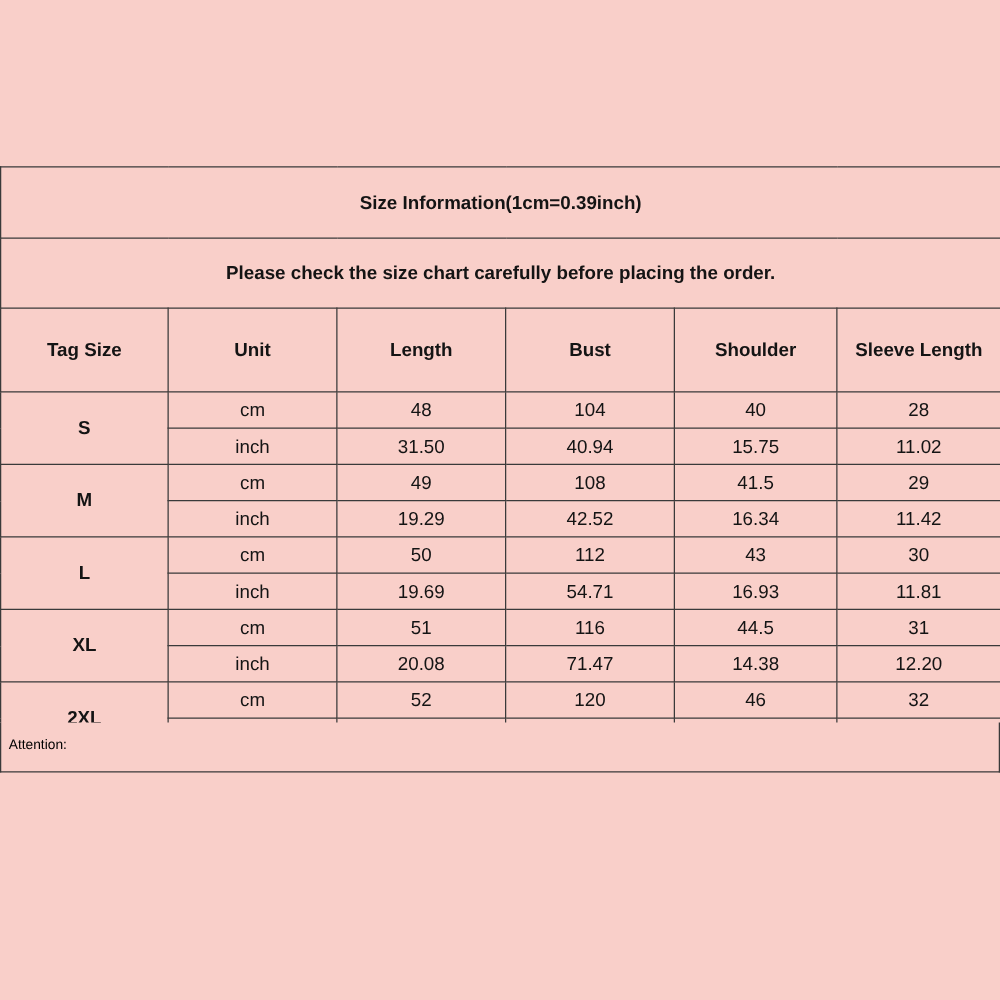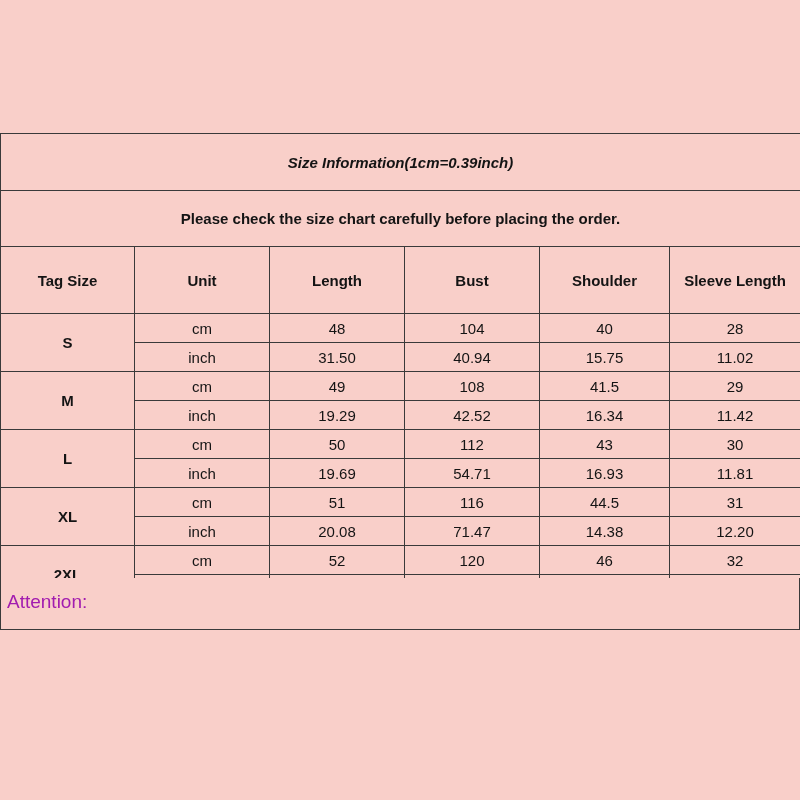--- a/index.html
+++ b/index.html
@@ -41,21 +41,20 @@
     padding: 0;
   }
   .title-row td {
     height: 56px;
     font-weight: bold;
     font-size: 16px;
     border-left: 1px solid #3a3a3a;
     border-right: 1px solid #3a3a3a;
     border-top: 1px solid #3a3a3a;
     border-bottom: 1px solid #3a3a3a;
-    font-style: italic;
   }
   .subtitle-row td {
     height: 55px;
     font-size: 15.5px;
     font-weight: bold;
     margin-top: 14px;
   }
   .header-row th {
     height: 66px;
     font-weight: bold;
@@ -71,23 +70,23 @@
   }
   .attention {
     position: absolute;
     left: 0px;
     top: 578px;
     width: 800px;
     box-sizing: border-box;
     border: 1px solid #3a3a3a;
     border-top: none;
     padding: 10px 6px 12px 6px;
-    font-size: 19px;
+    font-size: 11px;
     line-height: 1.5;
-    color: #a21caf;
+    color: #000000;
     background: #f9cfc9;
   }
   .attention div {
     white-space: normal;
   }
   .col-tag { width: 134px; }
   .col-unit { width: 135px; }
   .col-len { width: 135px; }
   .col-bust { width: 135px; }
   .col-sho { width: 130px; }

